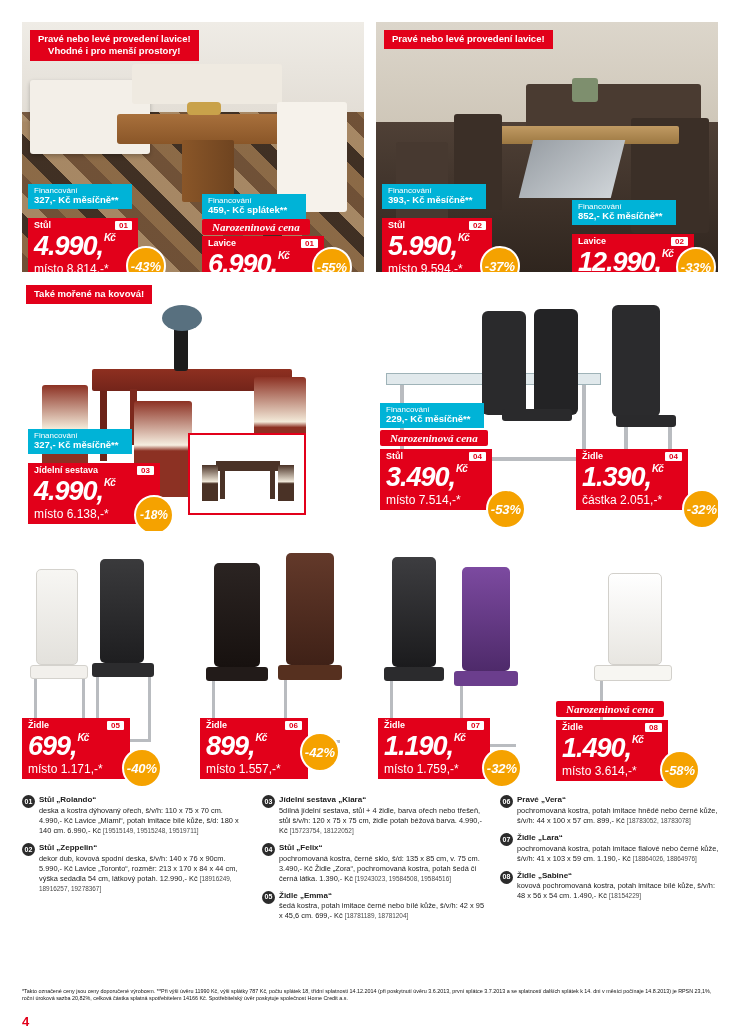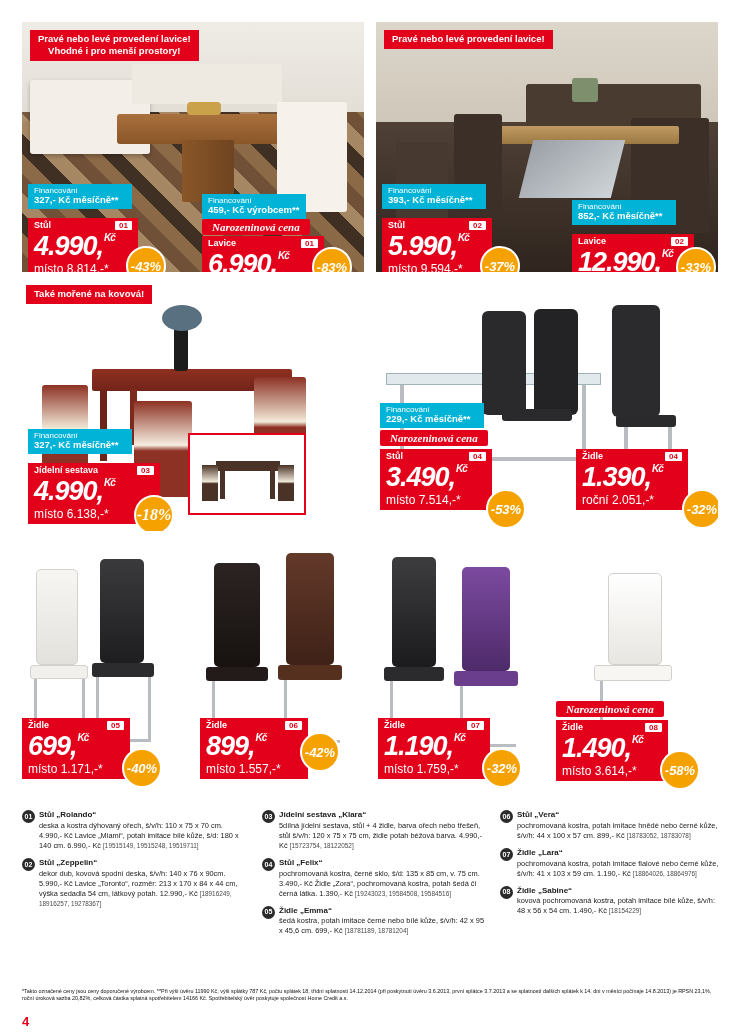--- a/index.html
+++ b/index.html
@@ -84,21 +84,21 @@
     padding:2px 10px; border-radius: 2px;
     font-family:"Liberation Serif", serif;
   }
 
   
   .chairstrip { position:absolute; left:22px; top:548px; width:700px; height:255px; }
   .chaircell { position:absolute; top:0; width:168px; height:215px; }
 
   
   .legend { position:absolute; left:22px; top:795px; width:700px; font-size:7.4px; line-height:1.35; }
-  .lcol { position:absolute; top:15px; width:222px; }
+  .lcol { position:absolute; top:0; width:222px; }
   .litem { position:relative; padding-left:17px; margin-bottom:7px; }
   .litem .bullet {
     position:absolute; left:0; top:0px;
     width:13px; height:13px; border-radius:50%;
     background:#2b2b2b; color:#fff; font-size:7px; font-weight:bold;
     display:flex; align-items:center; justify-content:center;
   }
   .litem b { font-size:8px; }
   .codes { color:#4a4a4a; font-size:6.4px; }
 
@@ -170,40 +170,40 @@
           </div>
         <div class="was">místo 8.814,-*</div>
       </div>
     </div>
     <div class="discount" style="left:104px; top:224px; width:40px; height:40px; font-size:13px;">
       <span>-43%</span>
     </div>
 
     <div class="fin" style="left:180px; top:172px; width:104px;">
       <span class="t1">Financování</span>
-      <span class="t2">459,- Kč výrobcem**</span>
+      <span class="t2">459,- Kč splátek**</span>
     </div>
     <div class="narozeniny" style="left:180px; top:197px;">
       <span>Narozeninová cena</span>
     </div>
     <div class="pricebox" style="left:180px; top:214px; width:122px;">
       <div class="cap">
         <span>Lavice</span>
         <span class="num">01</span>
       </div>
       <div class="body">
         <div class="big">
             <span>6.990,</span>
             <sup>Kč</sup>
           </div>
 
       </div>
     </div>
     <div class="discount" style="left:290px; top:225px; width:40px; height:40px; font-size:13px;">
-      <span>-83%</span>
+      <span>-55%</span>
     </div>
   </div>
 
   <div class="panel" style="left:376px; top:22px; width:342px; height:250px;">
     <div class="photo" style="background:linear-gradient(175deg,#d9d3c8 0%,#c4bbae 40%,#6f6257 100%);"></div>
     <div class="room">
       <div style="position:absolute;left:0;top:0;width:100%;height:40%;background:linear-gradient(180deg,#dcd6cb,#cfc7b9);"></div>
       <div style="position:absolute;left:0;top:40%;width:100%;height:60%;background:linear-gradient(180deg,#4f4036,#2f251e);"></div>
 
       <div class="benchdark" style="left:150px; top:62px; width:175px; height:55px; background:#4a3b31;"></div>
@@ -295,21 +295,21 @@
         <span class="num">03</span>
       </div>
       <div class="body">
         <div class="big">
             <span>4.990,</span>
             <sup>Kč</sup>
           </div>
         <div class="was">místo 6.138,-*</div>
       </div>
     </div>
-    <div class="discount" style="left:112px; top:214px; width:40px; height:40px; font-size:16px;font-family:Liberation Serif, serif;">
+    <div class="discount" style="left:112px; top:214px; width:40px; height:40px; font-size:12px;">
       <span>-18%</span>
     </div>
 
     <div style="position:absolute; left:166px; top:152px; width:118px; height:82px; border:2px solid #e2001a; background:#ffffff;">
       <div style="position:absolute;left:26px;top:26px;width:64px;height:10px;background:#4a3226;"></div>
       <div style="position:absolute;left:30px;top:36px;width:5px;height:28px;background:#4a3226;"></div>
       <div style="position:absolute;left:80px;top:36px;width:5px;height:28px;background:#4a3226;"></div>
       <div style="position:absolute;left:12px;top:30px;width:16px;height:36px;background:linear-gradient(180deg,#4a3226,#efe7d8 46%,#4a3226 52%);"></div>
       <div style="position:absolute;left:88px;top:30px;width:16px;height:36px;background:linear-gradient(180deg,#4a3226,#efe7d8 46%,#4a3226 52%);"></div>
     </div>
@@ -360,21 +360,21 @@
     <div class="pricebox" style="left:200px; top:168px; width:112px;">
       <div class="cap">
         <span>Židle</span>
         <span class="num">04</span>
       </div>
       <div class="body">
         <div class="big">
             <span>1.390,</span>
             <sup>Kč</sup>
           </div>
-        <div class="was">roční 2.051,-*</div>
+        <div class="was">částka 2.051,-*</div>
       </div>
     </div>
     <div class="discount" style="left:306px; top:208px; width:40px; height:40px; font-size:13px;">
       <span>-32%</span>
     </div>
   </div>
 
   <div class="chairstrip">
 
     <div class="chaircell" style="left:0px;">
@@ -539,21 +539,21 @@
         <span class="bullet">05</span>
         <b>Židle „Emma“</b><br>
         <span>šedá kostra, potah imitace černé nebo bílé kůže, š/v/h: 42 x 95 x 45,6 cm. 699,- Kč</span>
         <span class="codes">[18781189, 18781204]</span>
       </div>
     </div>
 
     <div class="lcol" style="left:478px;">
       <div class="litem">
         <span class="bullet">06</span>
-        <b>Stůl „Vera“</b><br>
+        <b>Pravé „Vera“</b><br>
         <span>pochromovaná kostra, potah imitace hnědé nebo černé kůže, š/v/h: 44 x 100 x 57 cm. 899,- Kč</span>
         <span class="codes">[18783052, 18783078]</span>
       </div>
       <div class="litem">
         <span class="bullet">07</span>
         <b>Židle „Lara“</b><br>
         <span>pochromovaná kostra, potah imitace fialové nebo černé kůže, š/v/h: 41 x 103 x 59 cm. 1.190,- Kč</span>
         <span class="codes">[18864026, 18864976]</span>
       </div>
       <div class="litem">

